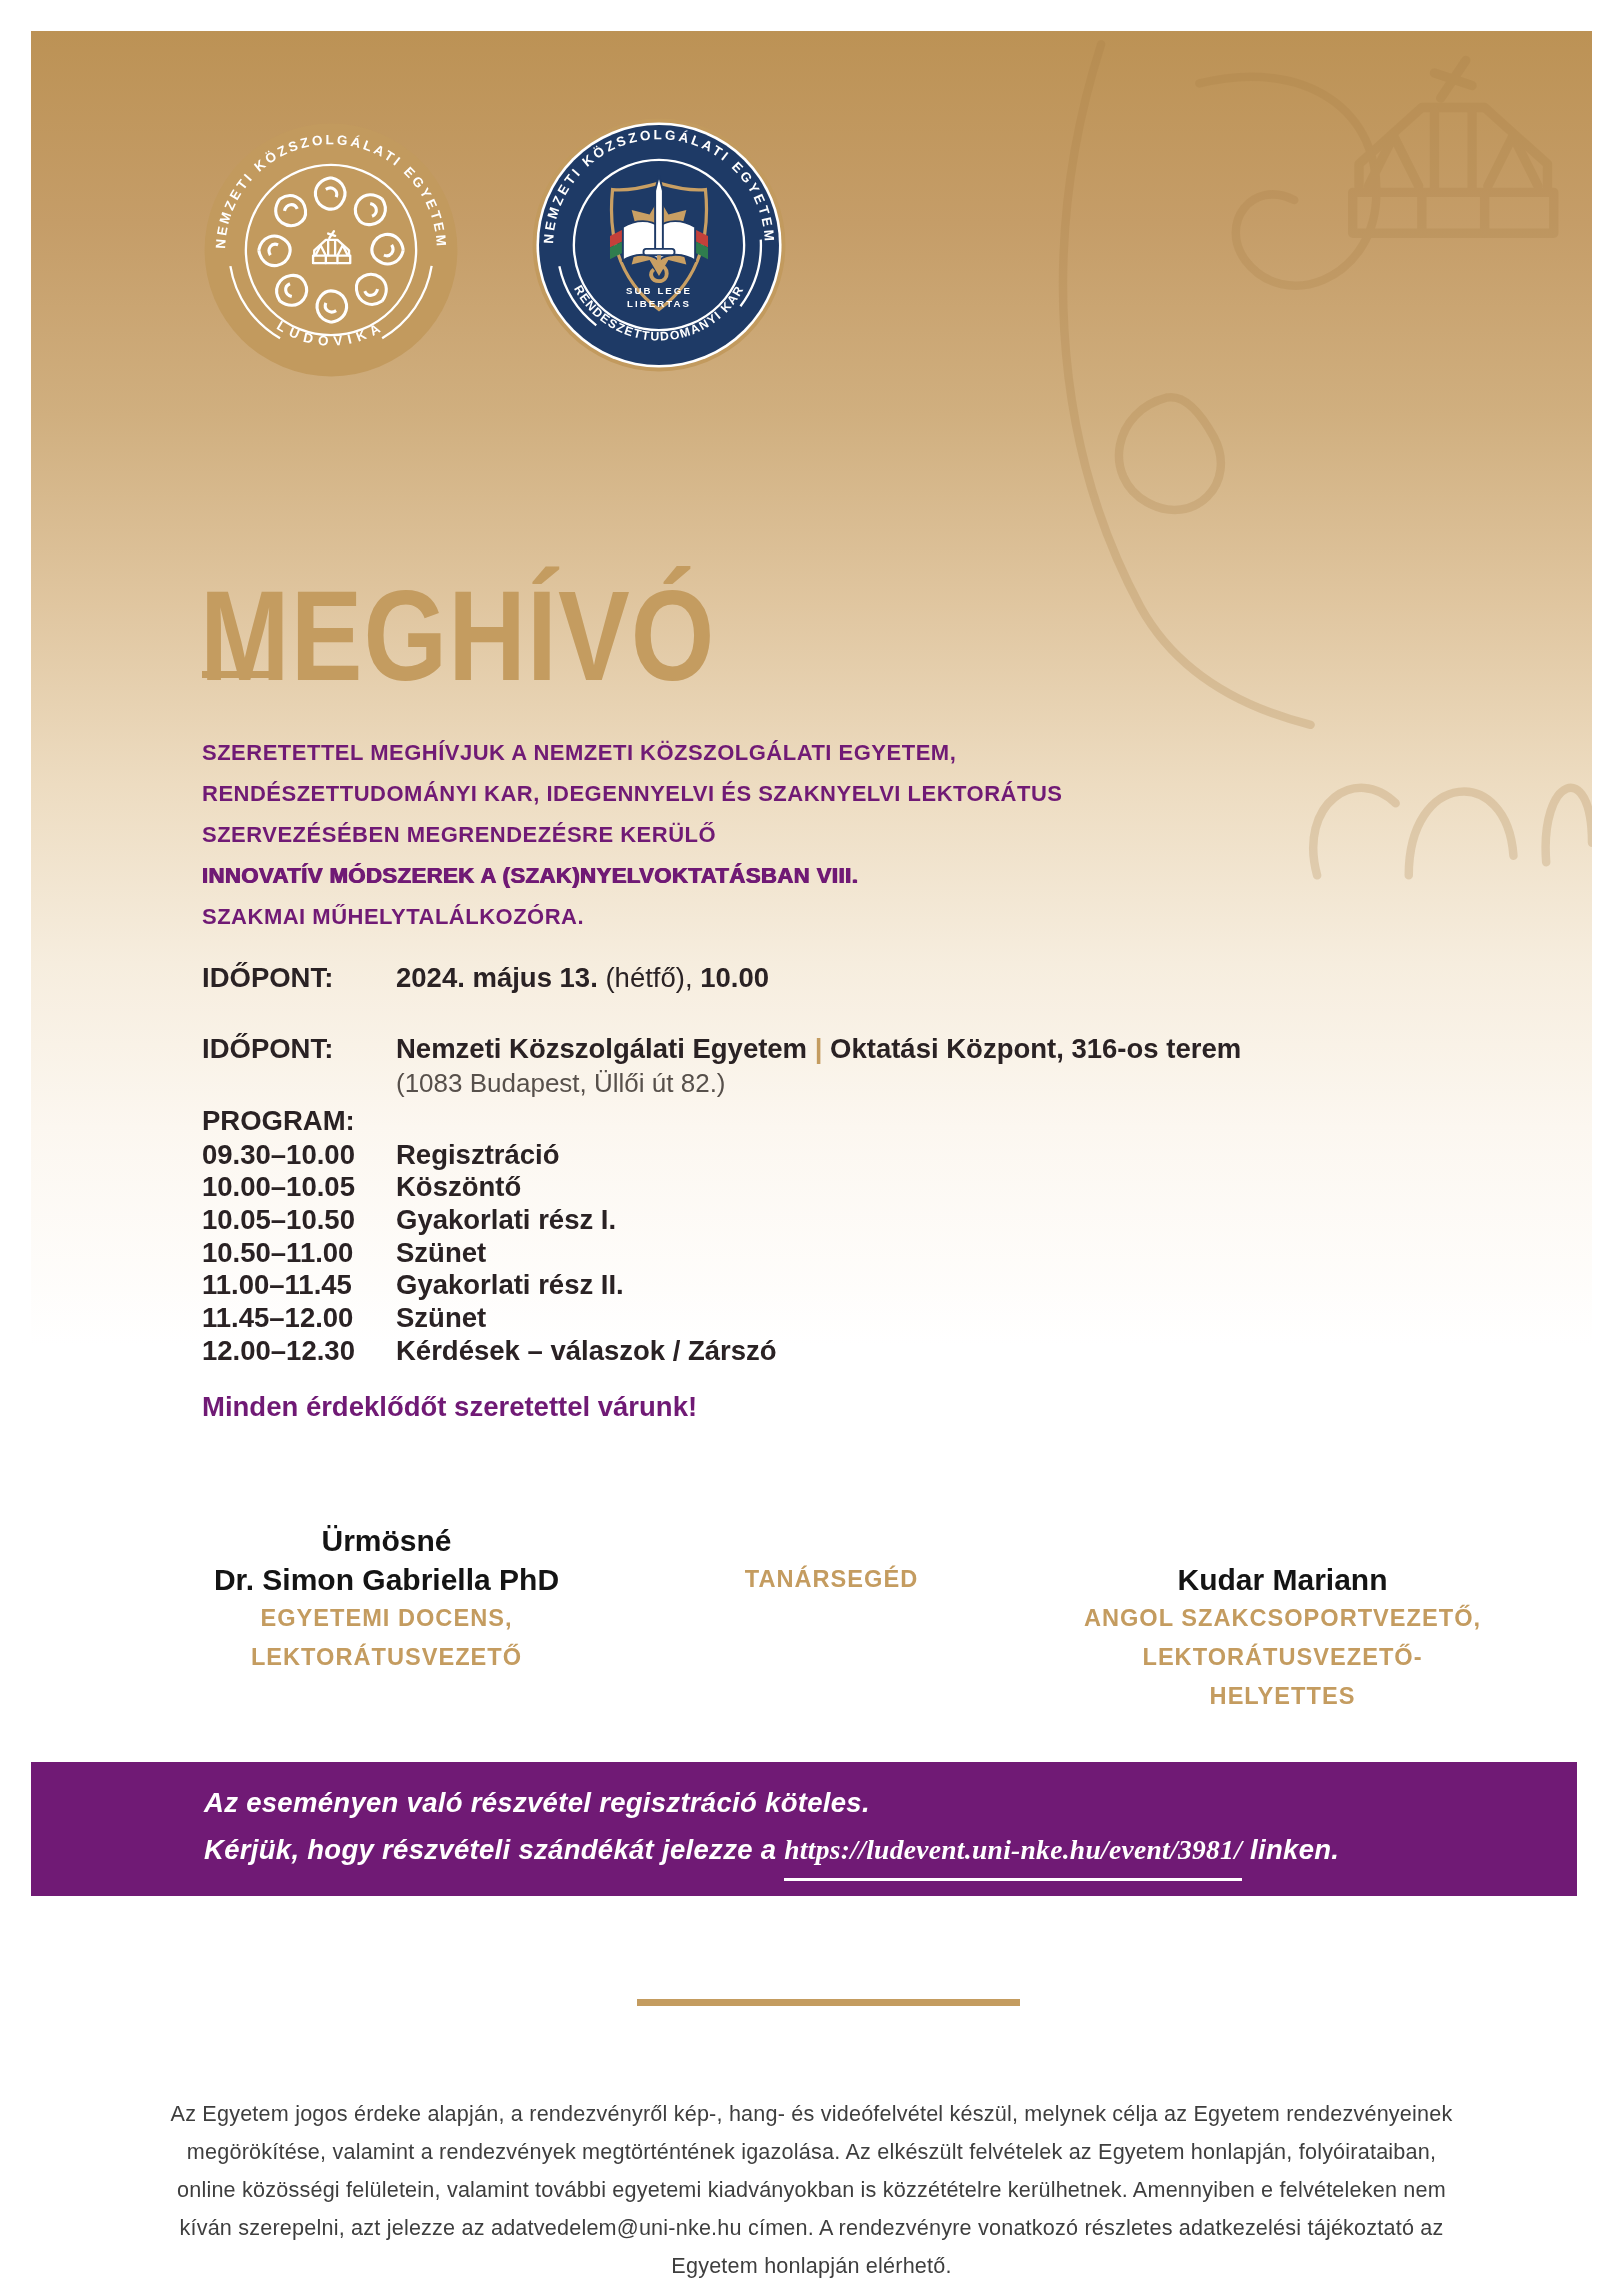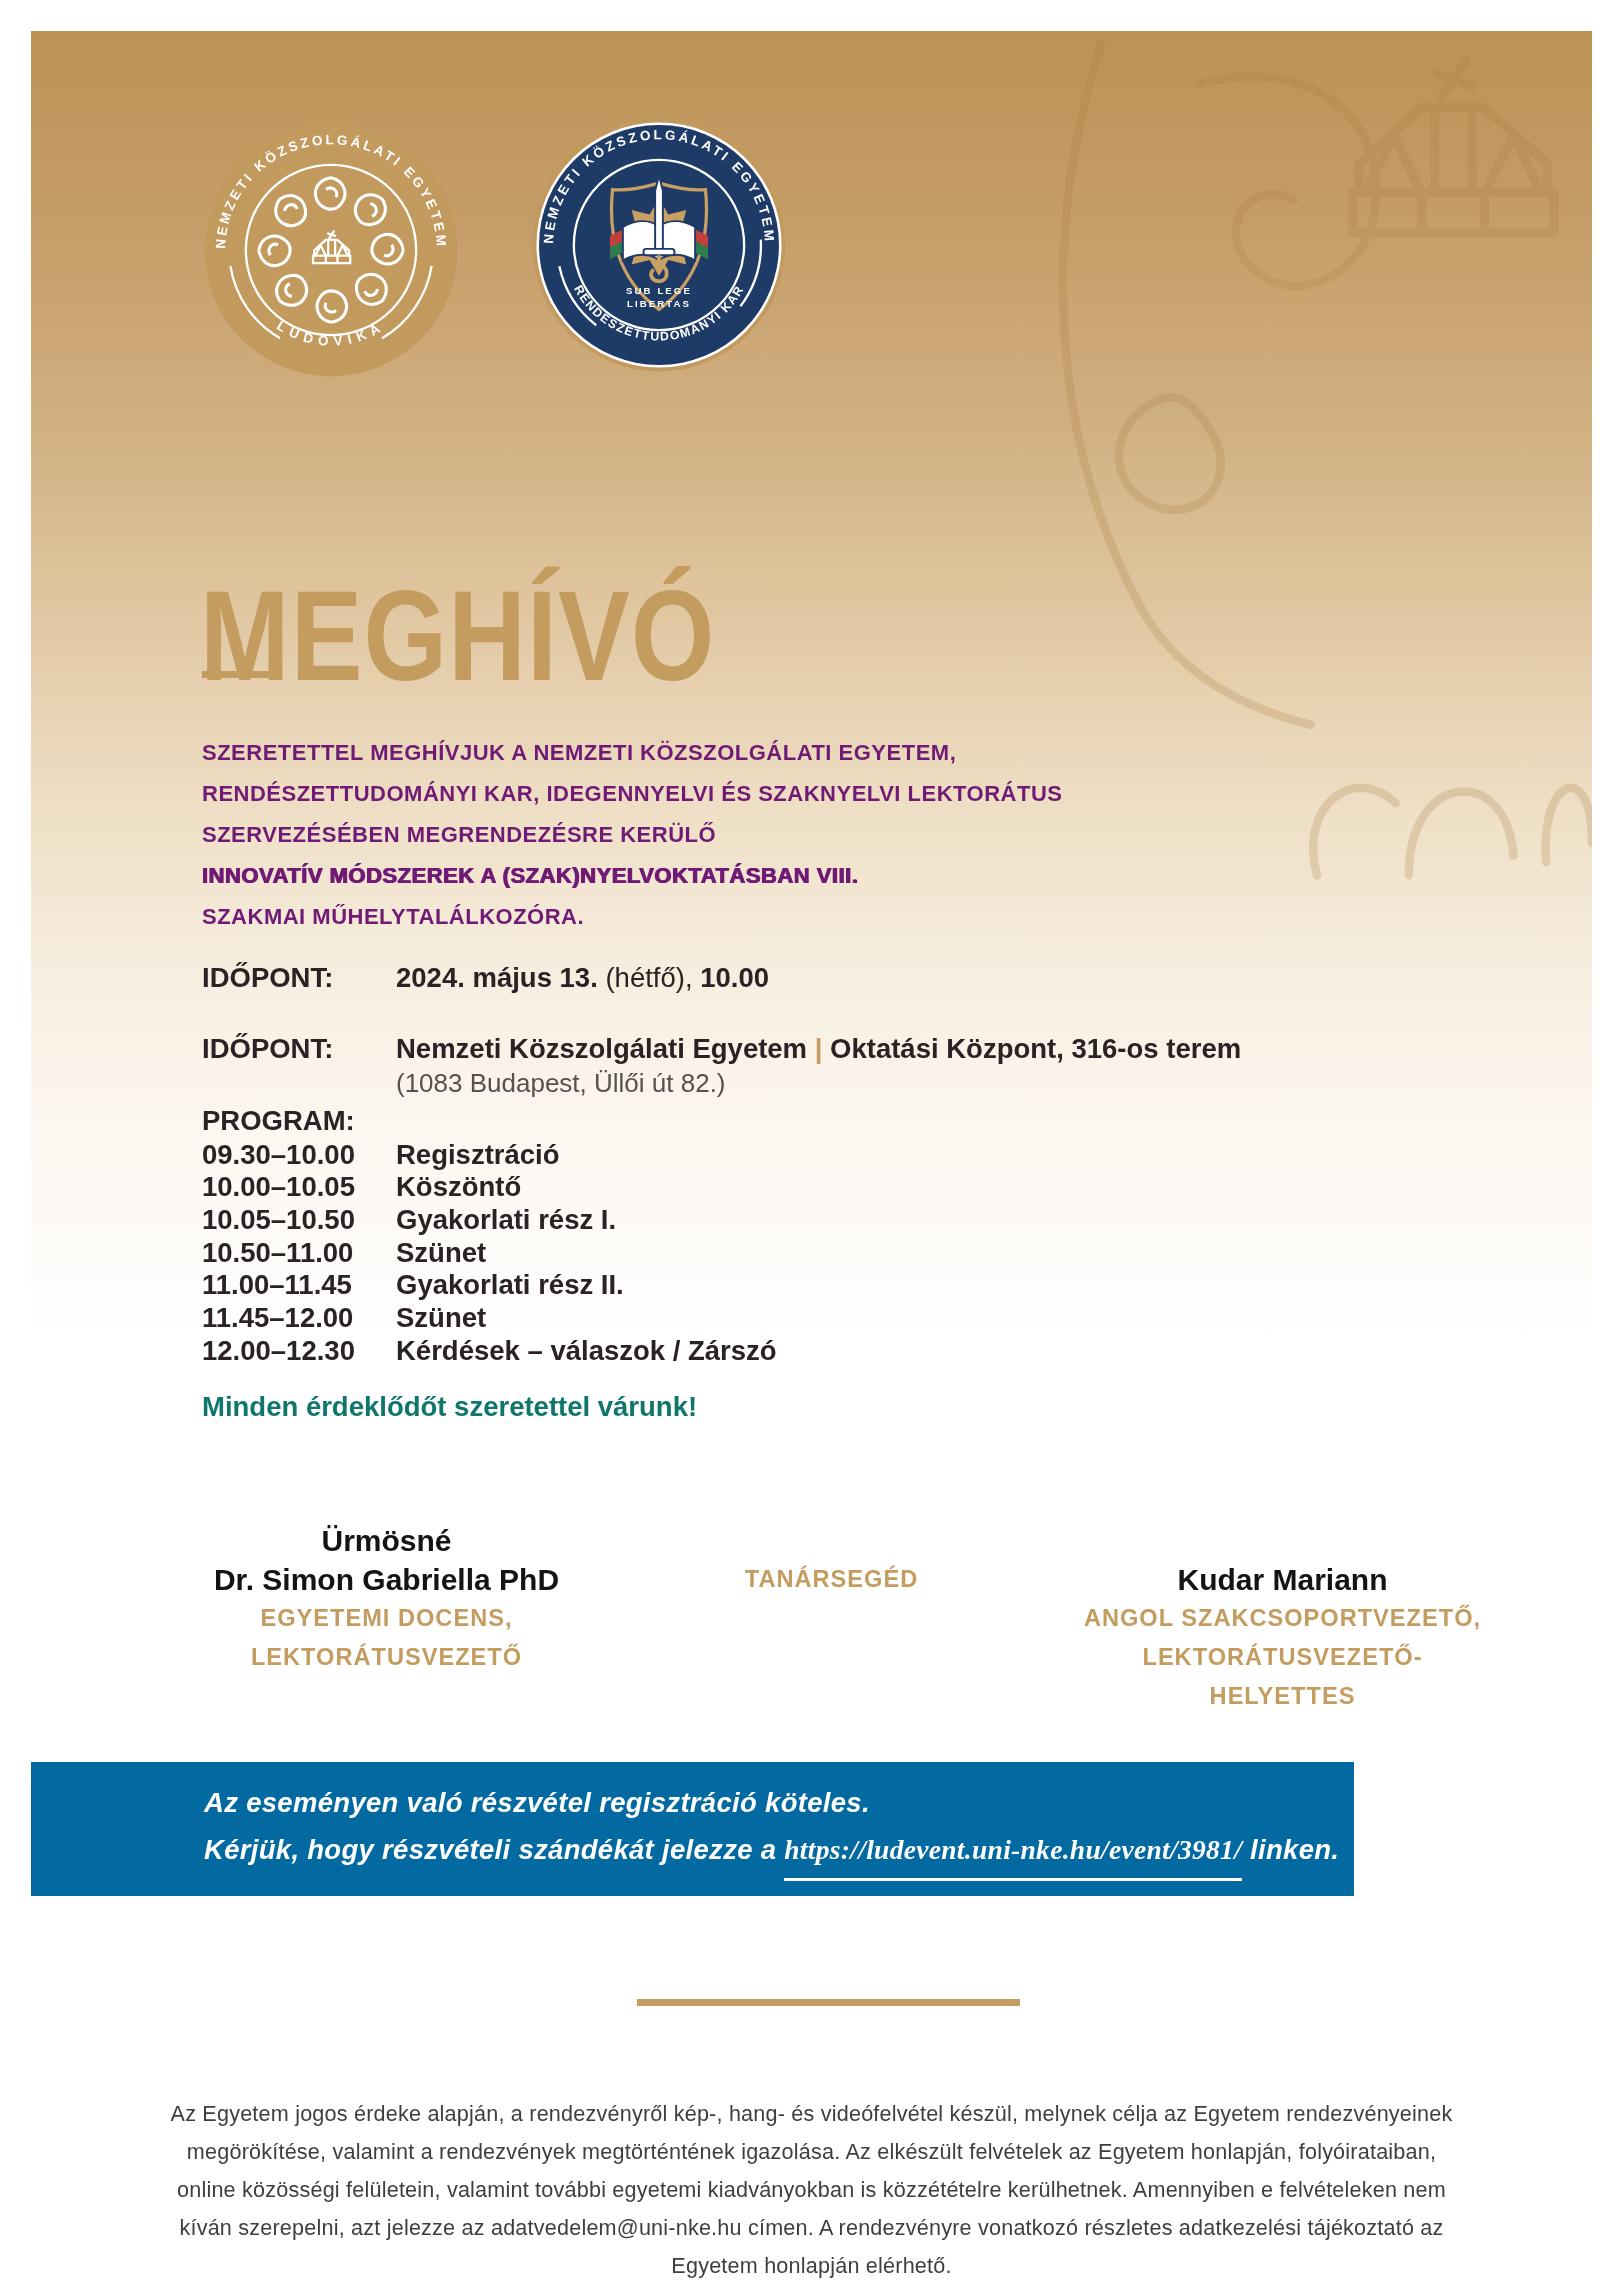--- a/index.html
+++ b/index.html
@@ -42,31 +42,31 @@
 
   
   .row  { position:absolute; left:202px; display:flex; font-size:27.5px; color:#2A2224; white-space:nowrap; }
   .row .lbl { width:194px; flex:none; font-weight:700; }
   .bold { font-weight:700; } .reg { font-weight:400; }
   .gold-sep { color:#C49C60; font-weight:700; }
   .addr { position:absolute; left:396px; top:1068px; font-size:26px; font-weight:400; color:#57504B; }
   .prow { position:absolute; left:202px; display:flex; font-size:27.5px; font-weight:700;
           color:#2A2224; white-space:nowrap;align-items:center; }
   .prow .time { width:194px; flex:none; }
-  .closing { position:absolute; left:202px; top:1391px; font-size:27.5px; font-weight:700; color:#0f766e; }
+  .closing { position:absolute; left:202px; top:1391px; font-size:27.5px; font-weight:700; color:#701a75; }
 
   
   .sig { position:absolute; top:1521px; width:419px; text-align:center; color:#141414; }
   .sig1 { left:177px; } .sig2 { left:622px; } .sig3 { left:1073px; }
   .sig .pre, .sig .nm { font-size:30px; font-weight:700; line-height:39px; min-height:39px; }
   .sig .t { font-size:23.6px; font-weight:700; line-height:39px; min-height:39px;
             color:#C49C60; letter-spacing:1px; }
 
   
-  .banner { position:absolute; left:31px; top:1762px; width:1323px; height:134px; background:#0369a1; }
+  .banner { position:absolute; left:31px; top:1762px; width:1546px; height:134px; background:#701a75; }
   .banner .bline { position:absolute; left:173px; color:#ffffff; font-size:27.5px;
                    font-style:italic; font-weight:700; letter-spacing:0.3px; white-space:nowrap; }
   .banner .b1 { top:25px; } .banner .b2 { top:72px; }
   .banner .link { border-bottom:3.3px solid #ffffff; padding-bottom:13px; cursor:pointer;font-family:Liberation Serif, serif; }
 
   
   .divider { position:absolute; left:637px; top:1999px; width:383px; height:6.5px; background:#C49C60; }
   .footer { position:absolute; left:154px; top:2095px; width:1315px; text-align:center;
             font-size:21.6px; line-height:38px; font-weight:400; color:#3E3E3E; letter-spacing:0.2px; }
 </style>

